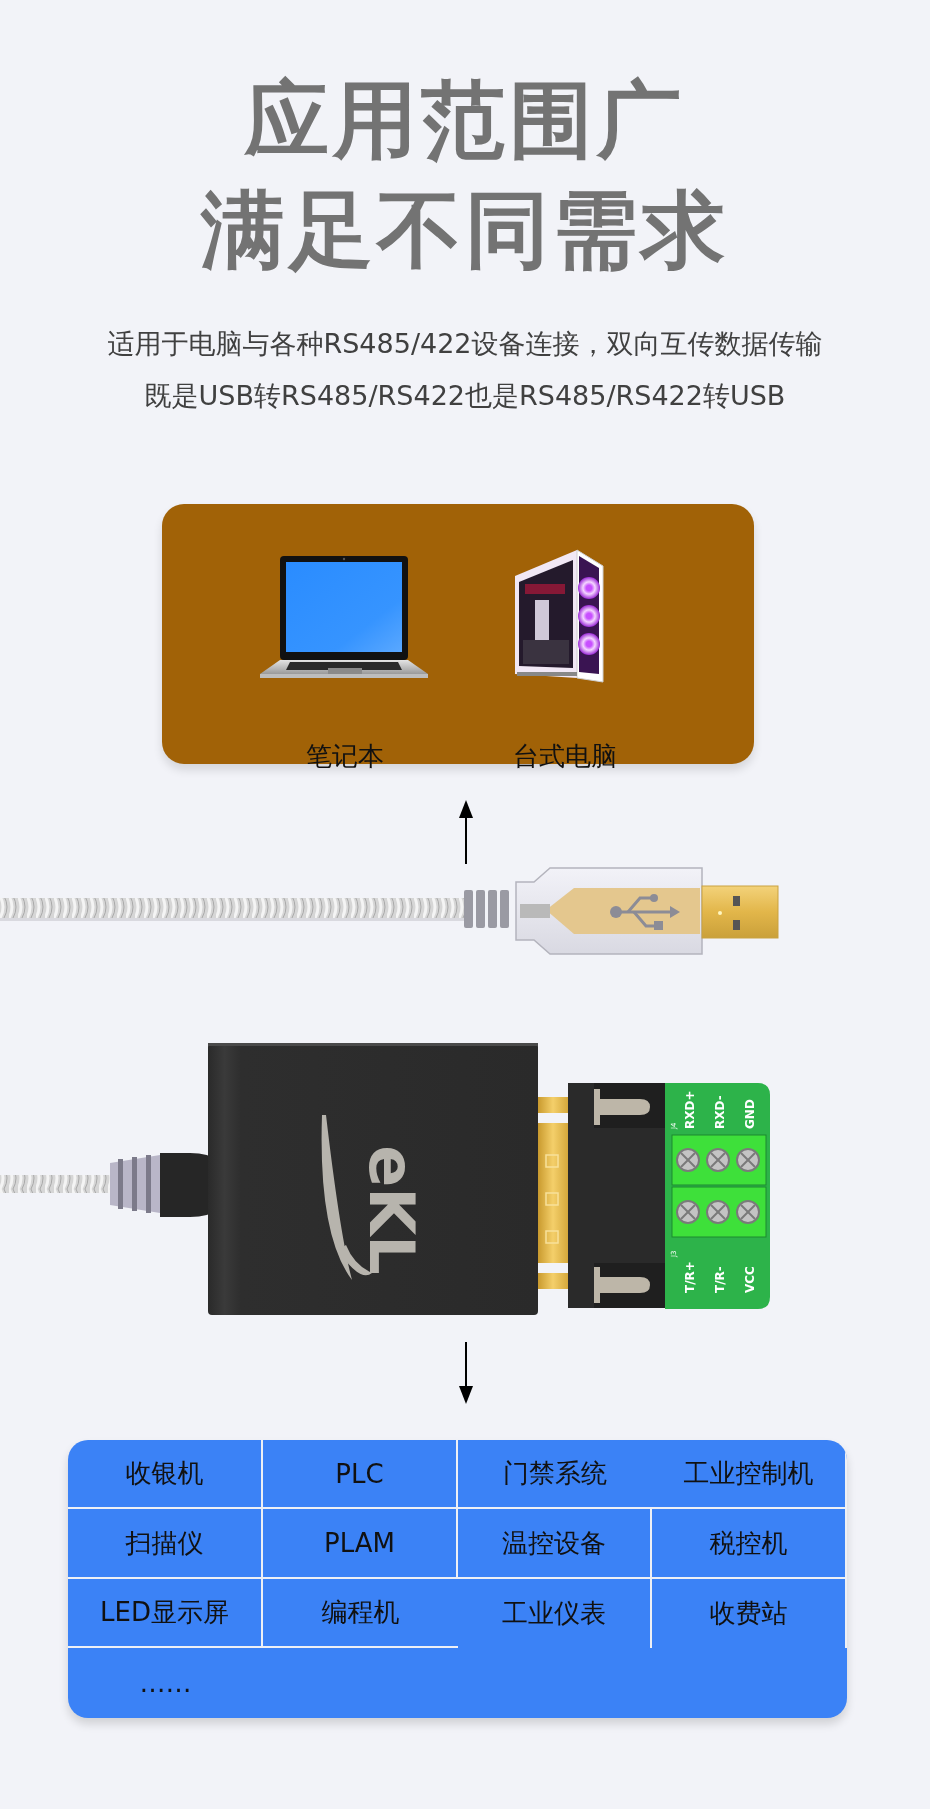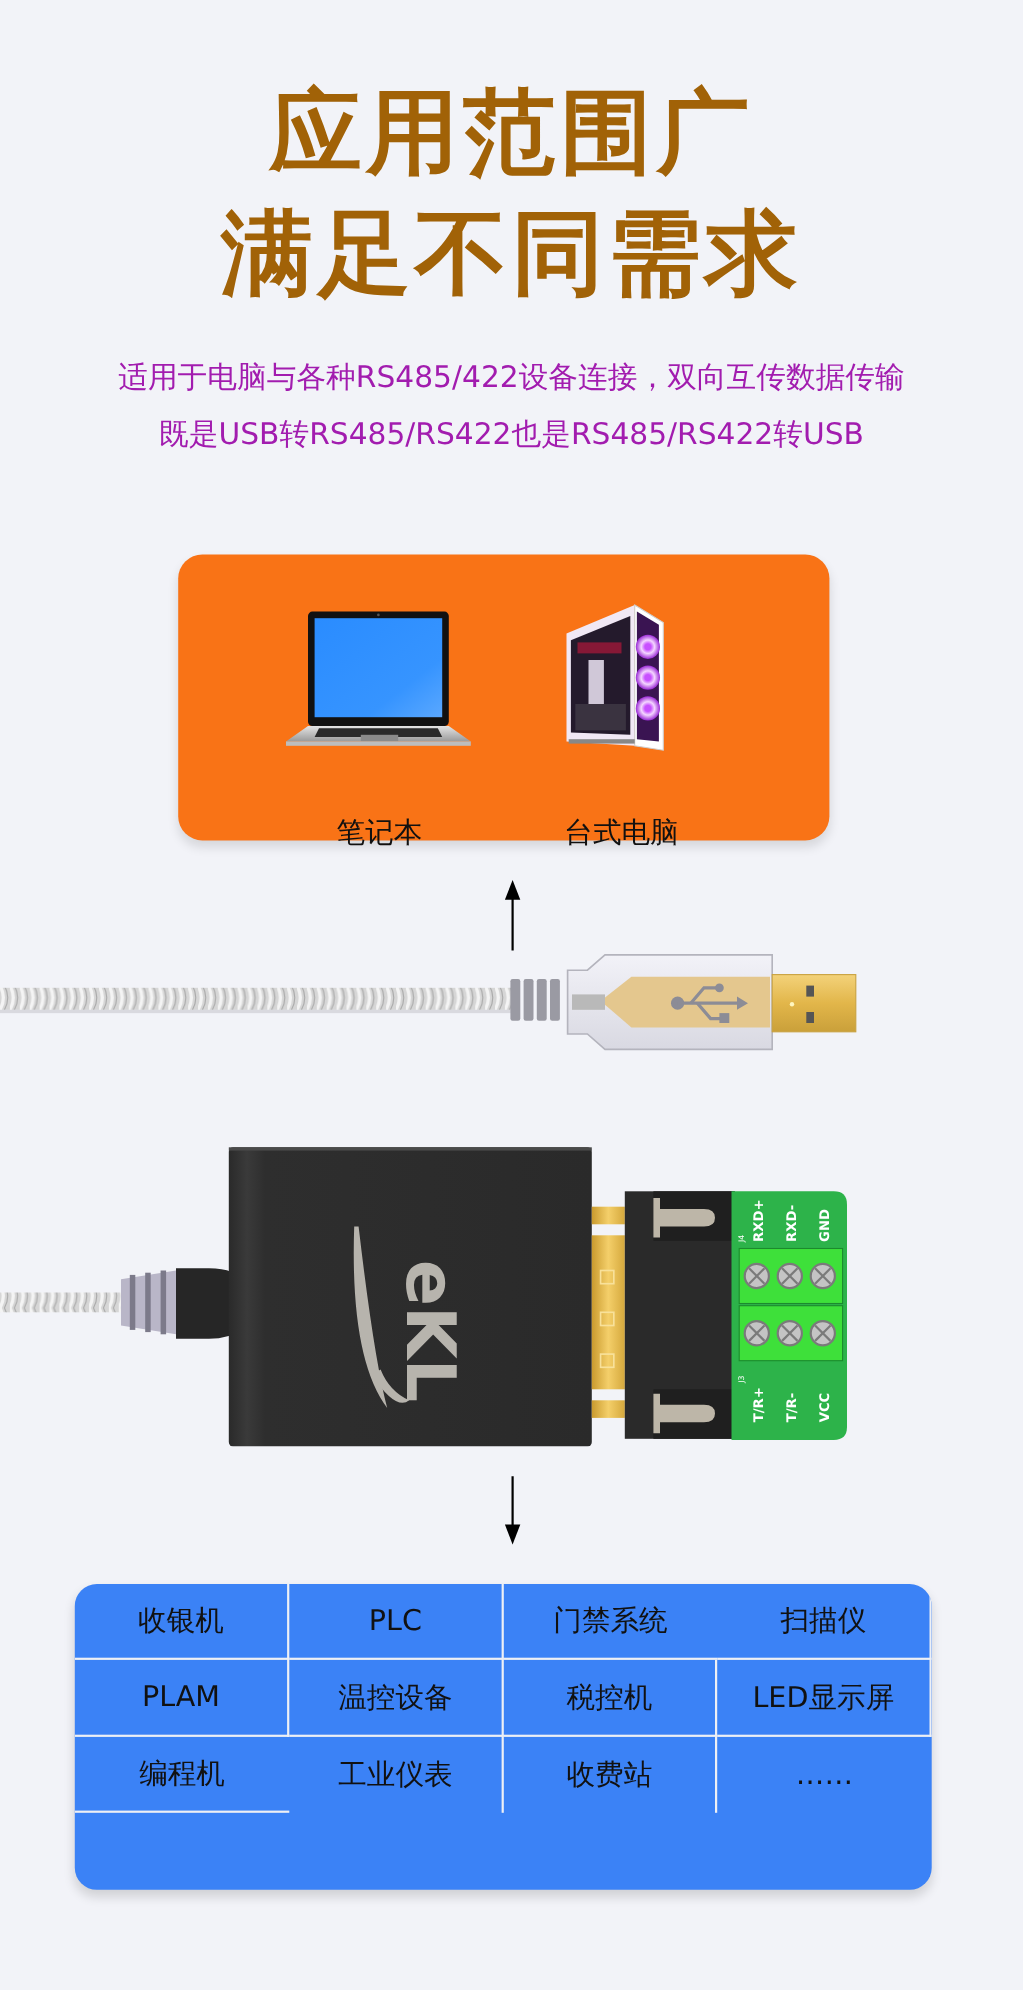--- a/index.html
+++ b/index.html
@@ -1,27 +1,27 @@
 <!DOCTYPE html>
 <html><head>
 <meta charset="utf-8">
 <style>
   * { box-sizing: border-box; margin: 0; padding: 0; }
   html, body { width: 930px; height: 1809px; background: #f2f3f8; overflow: hidden; }
   body { position: relative; font-family: "DejaVu Sans", "Liberation Sans", sans-serif; color: #111; }
 
-  .headline { position: absolute; left: 0; width: 930px; text-align: center; font-weight: bold; color: #a16207; font-size: 84px; letter-spacing: 4px; line-height: 1; }
+  .headline { position: absolute; left: 0; width: 930px; text-align: center; font-weight: bold; color: #737373; font-size: 84px; letter-spacing: 4px; line-height: 1; }
   .headline.l1 { top: 78px; }
   .headline.l2 { top: 188px; }
 
-  .subline { position: absolute; left: 0; width: 930px; text-align: center; font-size: 27px; color: #a21caf; line-height: 1; letter-spacing: 0px; }
+  .subline { position: absolute; left: 0; width: 930px; text-align: center; font-size: 27px; color: #404040; line-height: 1; letter-spacing: 0px; }
   .subline.s1 { top: 330px; }
   .subline.s2 { top: 382px; }
 
-  .device-card { position: absolute; left: 162px; top: 504px; width: 592px; height: 260px; background: #f97316; border-radius: 22px; box-shadow: 0 6px 10px rgba(0,0,0,0.12); padding-left: 12px; }
+  .device-card { position: absolute; left: 162px; top: 504px; width: 592px; height: 260px; background: #a16207; border-radius: 22px; box-shadow: 0 6px 10px rgba(0,0,0,0.12); padding-left: 12px; }
   .device { position: absolute; text-align: center; }
   .device .label { position: absolute; left: 0; width: 100%; top: 195px; font-size: 26px; color: #111; text-align: center; }
   .device.laptop { left: 88px; top: 40px; width: 190px; height: 230px; }
   .device.desktop { left: 333px; top: 40px; width: 140px; height: 230px; }
 
   .arrow { position: absolute; width: 24px; }
   .arrow svg { display: block; }
 
   .usb { position: absolute; left: 0; top: 852px; width: 790px; height: 110px; }
   .adapter { position: absolute; left: 0; top: 1035px; width: 790px; height: 280px; }
@@ -246,20 +246,21 @@
     <line x1="12" y1="2" x2="12" y2="50" stroke="#000" stroke-width="2"></line>
     <polygon points="12,64 5,46 19,46" fill="#000"></polygon>
   </svg>
 </div>
 
 <div class="app-table">
   <div class="cell">收银机</div>
   <div class="cell">PLC</div>
   <div class="cell last-col">门禁系统</div>
 
+  <div class="cell">工业控制机</div>
   <div class="cell">扫描仪</div>
   <div class="cell">PLAM</div>
 
   <div class="cell">温控设备</div>
   <div class="cell">税控机</div>
   <div class="cell">LED显示屏</div>
   <div class="cell last-col">编程机</div>
 
   <div class="cell last-row">工业仪表</div>
   <div class="cell last-row">收费站</div>

